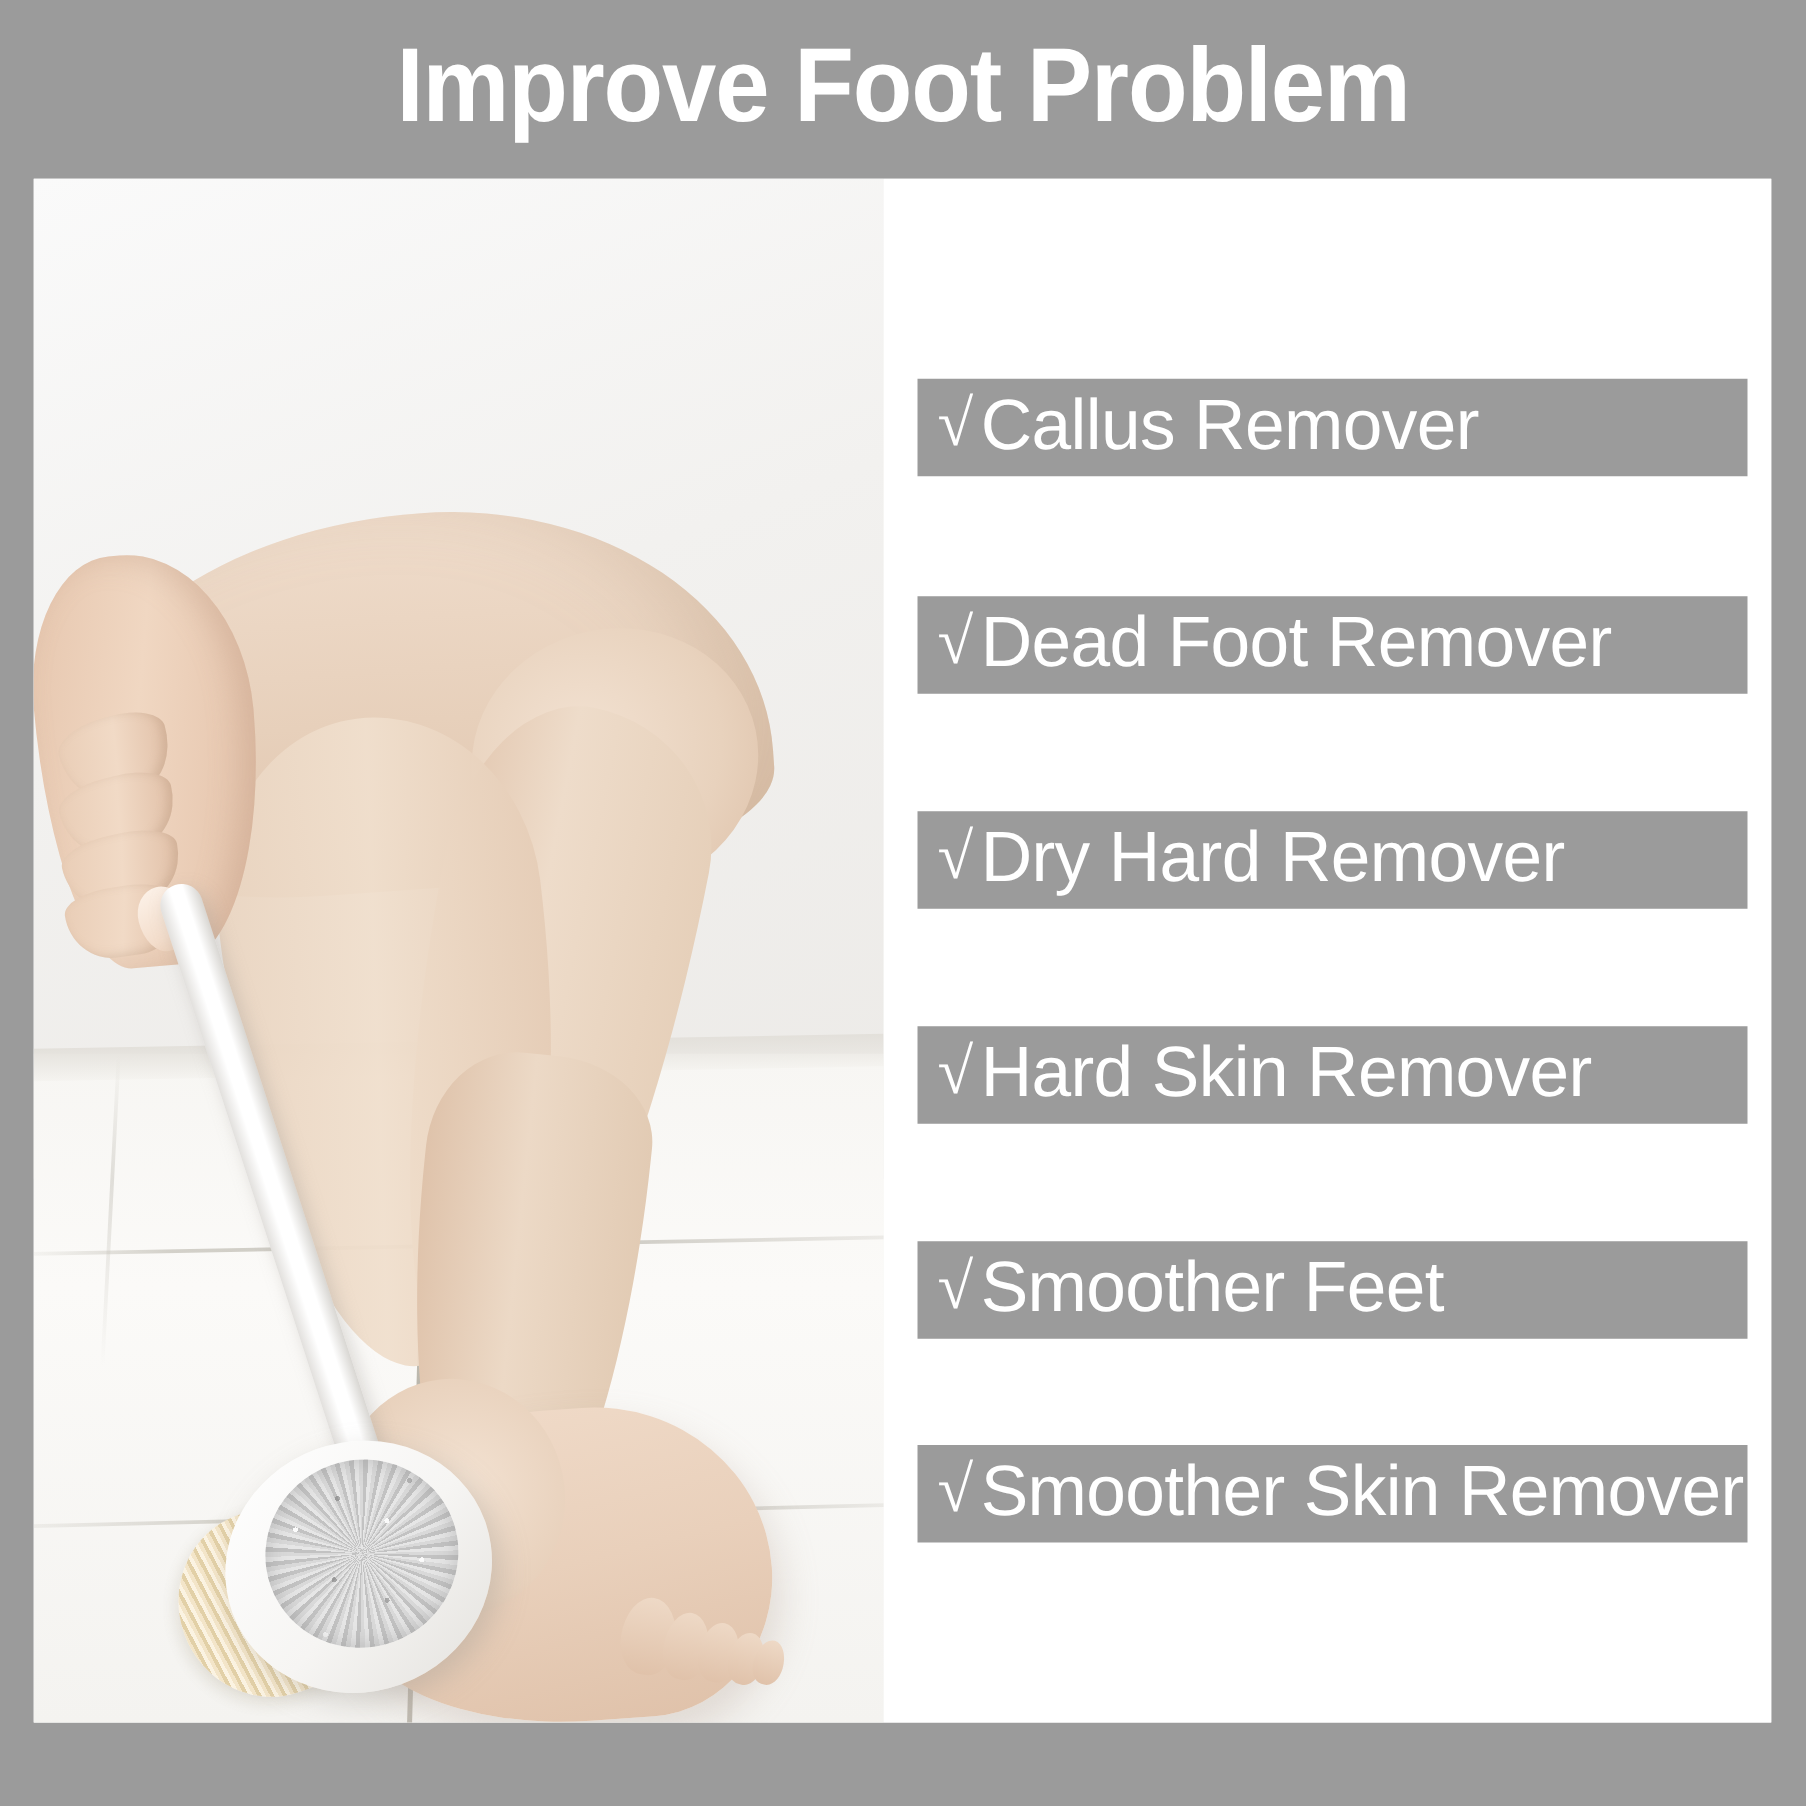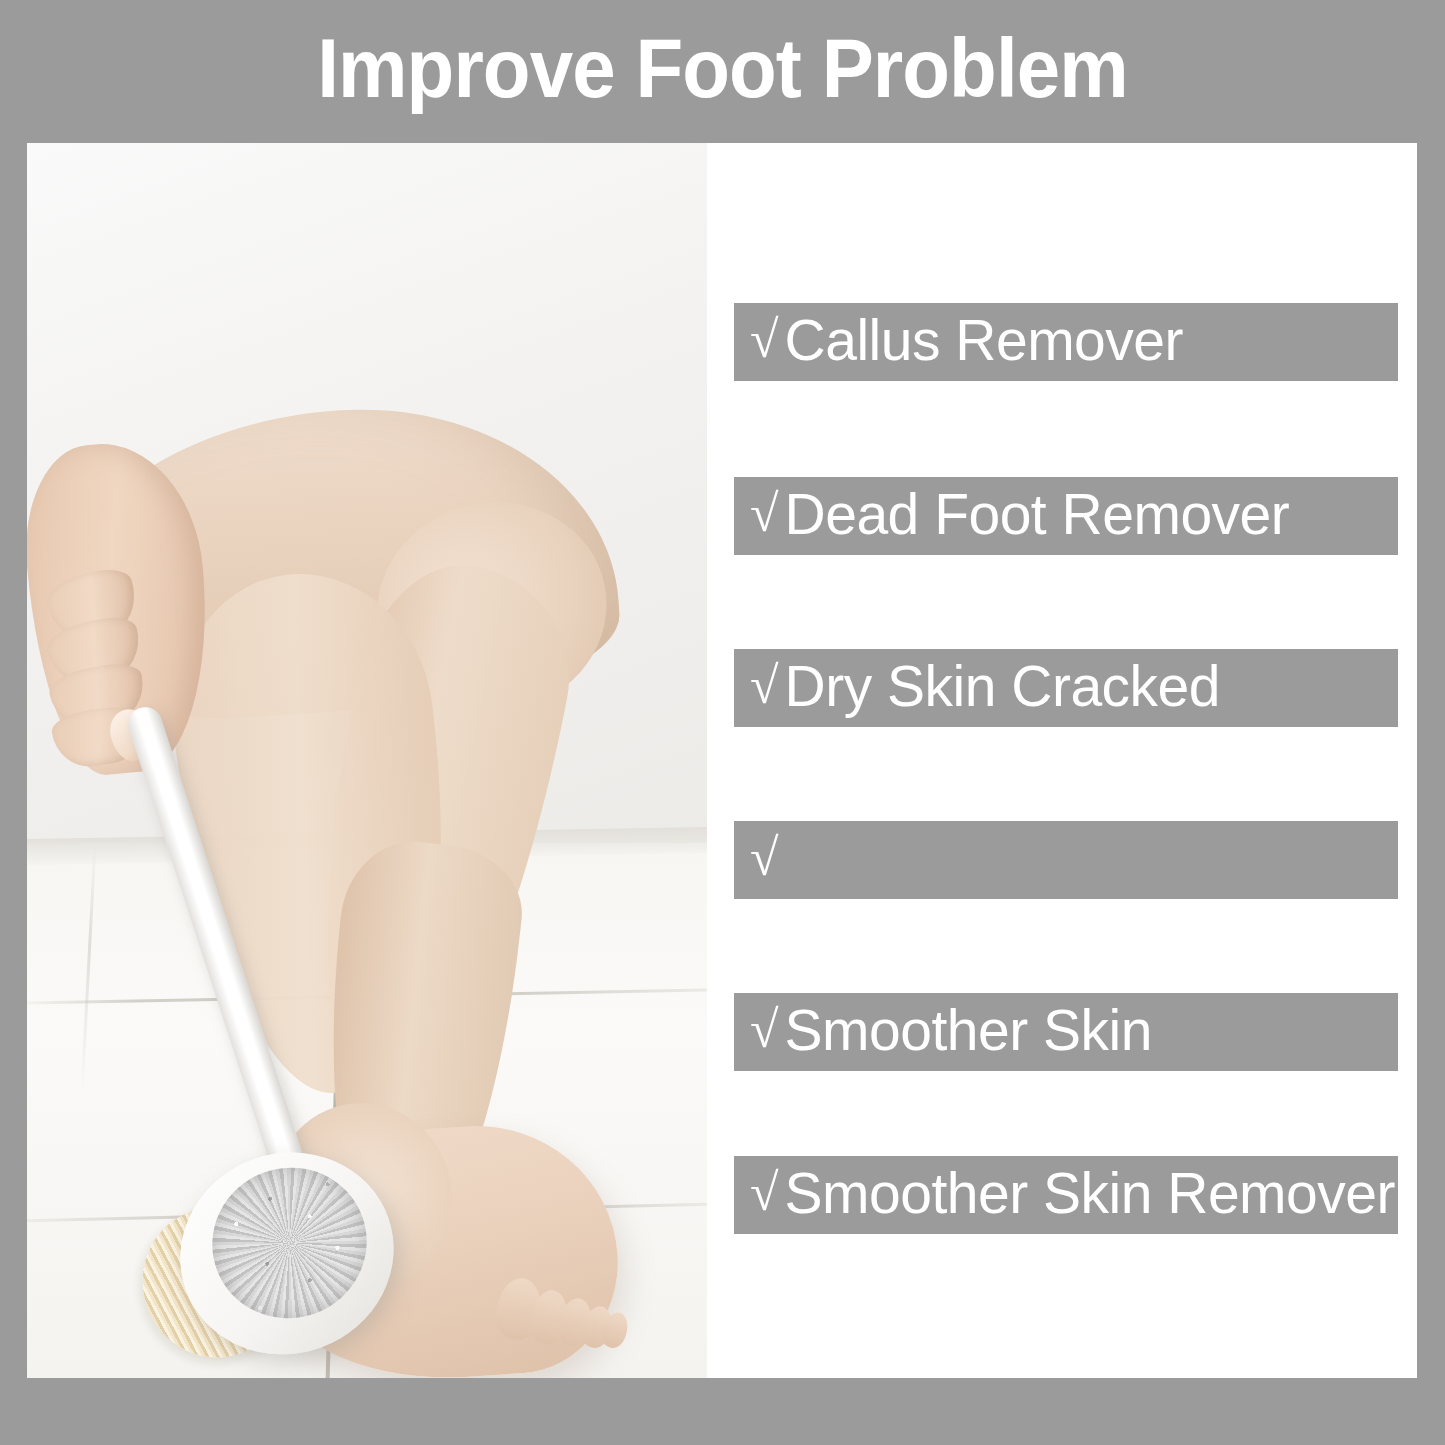--- a/index.html
+++ b/index.html
@@ -366,30 +366,31 @@
         <span class="label">Callus Remover</span>
       </div>
 
       <div class="feature-bar" style="top:334px;">
         <span class="check">√</span>
         <span class="label">Dead Foot Remover</span>
       </div>
 
       <div class="feature-bar" style="top:506px;">
         <span class="check">√</span>
-        <span class="label">Dry Skin Cracked</span>
+        <span class="label">Dry Hard Remover</span>
       </div>
 
       <div class="feature-bar" style="top:678px;">
         <span class="check">√</span>
+        <span class="label">Hard Skin Remover</span>
       </div>
 
       <div class="feature-bar" style="top:850px;">
         <span class="check">√</span>
-        <span class="label">Smoother Skin</span>
+        <span class="label">Smoother Feet</span>
       </div>
 
       <div class="feature-bar" style="top:1013px;">
         <span class="check">√</span>
         <span class="label">Smoother Skin Remover</span>
       </div>
 
     </div>
   </div>
 </div>

